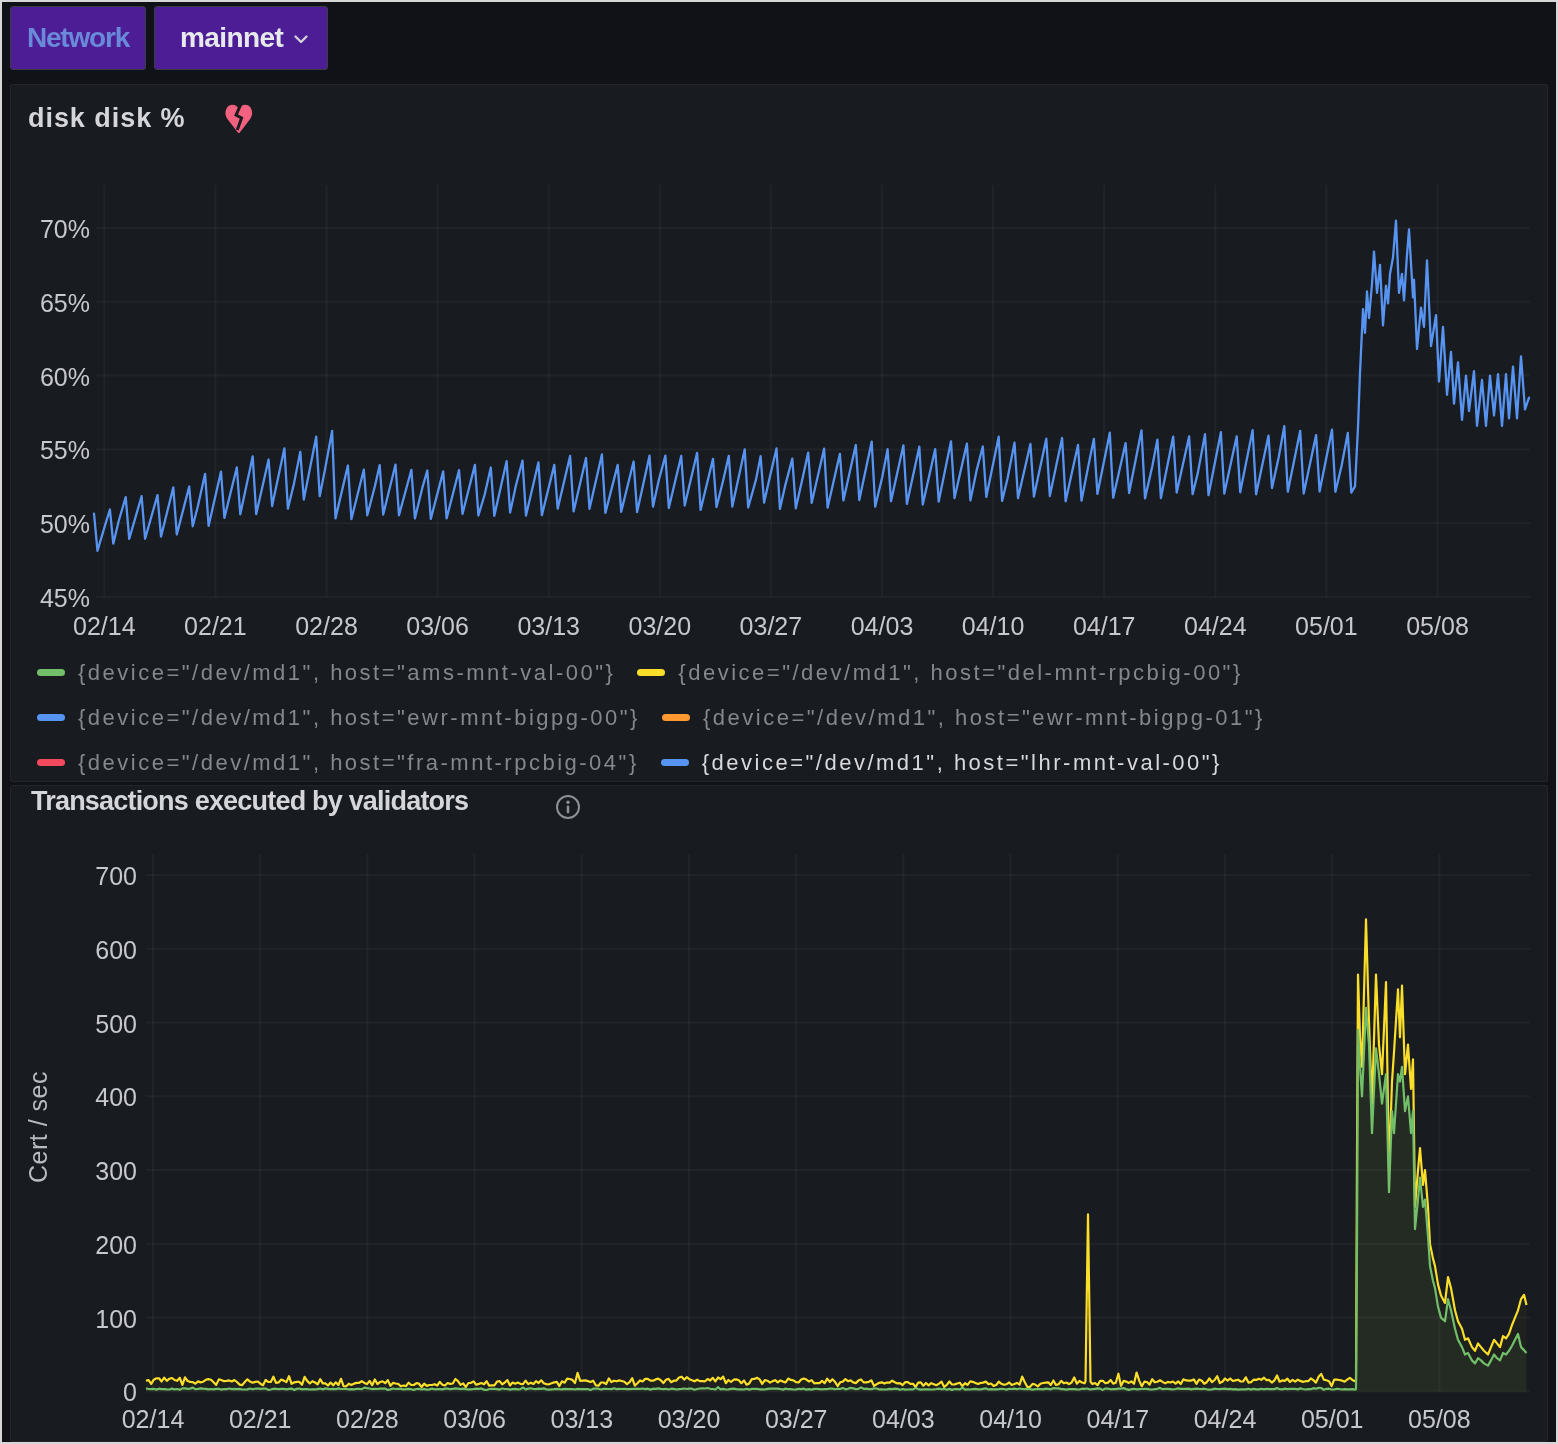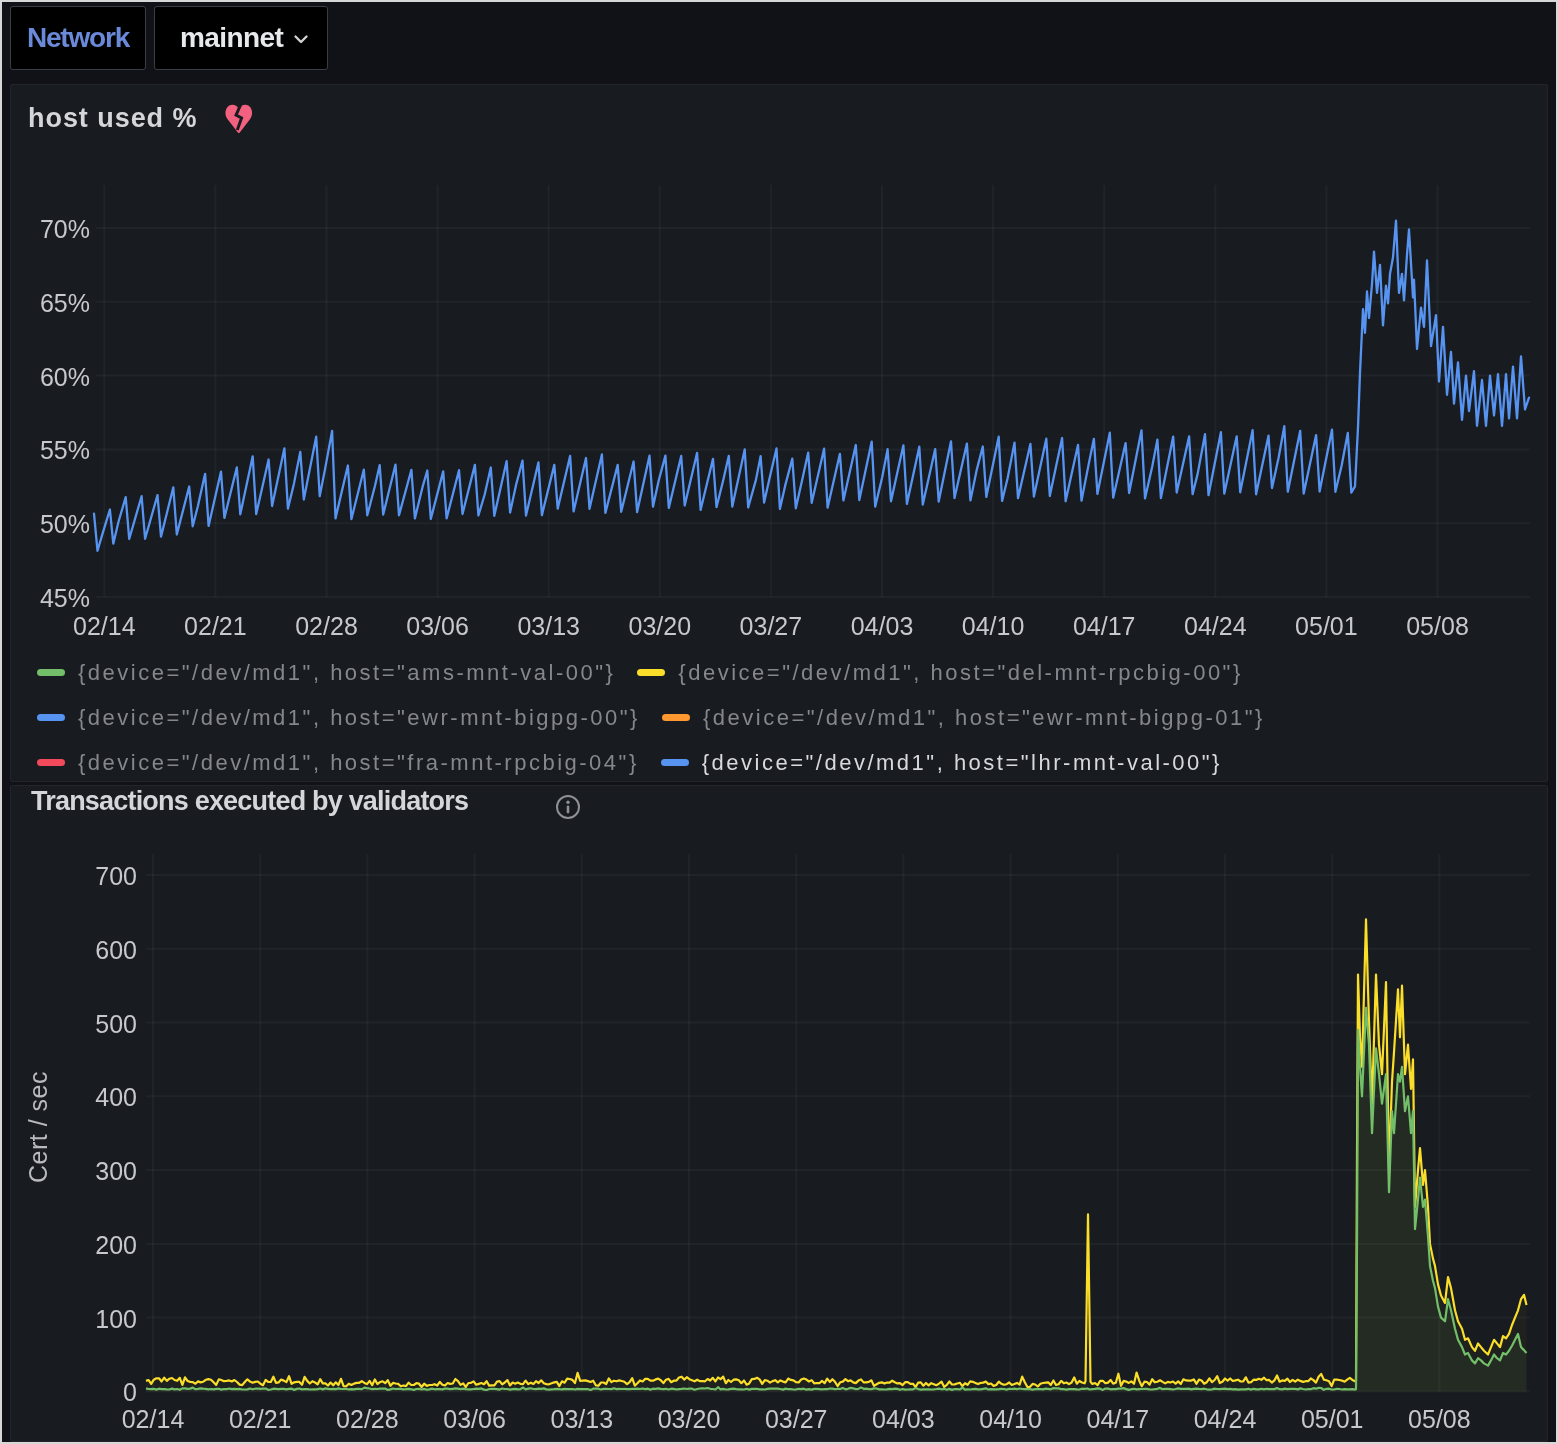--- a/index.html
+++ b/index.html
@@ -1,21 +1,21 @@
 <!DOCTYPE html>
 <html><head>
 <meta charset="utf-8">
 <style>
 * { margin:0; padding:0; box-sizing:border-box; }
 html,body { width:1558px; height:1444px; background:#111217; overflow:hidden;
   font-family:"Liberation Sans", sans-serif; }
 #frame { position:absolute; left:0; top:0; width:1558px; height:1444px;
   box-shadow:inset 0 0 0 2px #d7d7d7; background:#111217; }
 .vbox { position:absolute; top:6px; height:64px; border:1px solid #3a3d44;
-  border-radius:3px; background:#000000; display:flex; align-items:center; }
+  border-radius:3px; background:#4c1d95; display:flex; align-items:center; }
 #nbox { left:10px; width:136px; justify-content:center; }
 #nbox span { color:#6a8ad9; font-size:28px; font-weight:700; letter-spacing:-1.2px; }
 #mbox { left:154px; width:174px; padding-left:25px; }
 #mbox span { color:#e8e9ec; font-size:28px; letter-spacing:-0.6px; font-weight:700; }
 .panel { position:absolute; left:10px; width:1538px; background:#181b1f;
   border:1px solid #23252b; border-radius:2px; }
 #p1 { top:84px; height:698px; }
 #p2 { top:785px; height:657px; }
 .ptitle { position:absolute; font-size:27px; font-weight:600; color:#d5d6da; letter-spacing:-0.8px; }
 .p1t { letter-spacing:0.95px; }
@@ -71,21 +71,21 @@
 <text x="649.8" y="551" font-size="25" fill="#c7c8cd" text-anchor="middle">03/20</text>
 <text x="760.9" y="551" font-size="25" fill="#c7c8cd" text-anchor="middle">03/27</text>
 <text x="872.0" y="551" font-size="25" fill="#c7c8cd" text-anchor="middle">04/03</text>
 <text x="983.1" y="551" font-size="25" fill="#c7c8cd" text-anchor="middle">04/10</text>
 <text x="1094.2" y="551" font-size="25" fill="#c7c8cd" text-anchor="middle">04/17</text>
 <text x="1205.3" y="551" font-size="25" fill="#c7c8cd" text-anchor="middle">04/24</text>
 <text x="1316.4" y="551" font-size="25" fill="#c7c8cd" text-anchor="middle">05/01</text>
 <text x="1427.5" y="551" font-size="25" fill="#c7c8cd" text-anchor="middle">05/08</text>
 <polyline points="84.0,429.6 87.5,466.8 93.0,448.1 99.9,425.5 103.3,459.7 108.5,437.8 115.7,413.1 119.2,455.0 131.6,412.2 135.1,454.8 147.5,411.1 151.0,452.7 163.3,403.4 166.8,450.5 179.2,402.5 182.7,442.3 187.8,422.5 195.1,389.8 198.6,441.9 211.0,387.6 214.4,433.9 226.8,383.4 230.3,430.3 242.7,372.3 246.2,430.1 258.6,375.5 262.1,422.0 274.4,364.3 277.9,424.7 284.0,399.4 290.3,367.8 293.8,415.5 306.2,352.7 309.7,412.2 315.0,385.4 322.1,346.9 325.5,434.4 337.9,381.5 341.4,435.1 353.8,385.7 357.3,431.3 365.0,401.7 369.7,381.1 373.2,430.6 385.5,380.6 389.0,431.3 401.4,385.8 404.9,434.4 412.8,402.1 417.3,386.5 420.8,435.0 433.2,387.4 436.6,434.4 449.0,386.2 452.5,430.0 464.9,380.9 468.4,431.5 474.7,410.5 480.8,383.5 484.3,431.8 496.6,377.2 500.1,428.5 506.1,400.7 512.5,376.6 516.0,431.6 528.4,378.4 531.9,431.2 544.3,380.9 547.7,424.7 560.1,371.9 563.6,427.4 576.0,374.0 579.5,424.8 591.9,370.4 595.4,428.9 607.7,380.9 611.2,427.8 623.6,377.5 627.1,428.1 639.5,371.7 643.0,422.7 648.7,396.5 655.4,371.6 658.8,423.9 671.2,371.9 674.7,421.5 687.1,368.8 690.6,425.9 703.0,374.8 706.5,423.2 713.1,396.8 718.8,371.8 722.3,422.6 734.7,365.4 738.2,423.5 746.0,395.6 750.6,372.1 754.1,418.6 760.7,389.2 766.5,364.4 769.9,424.9 775.1,401.9 782.3,374.6 785.8,424.3 792.5,394.5 798.2,368.6 801.7,418.8 814.1,364.7 817.6,423.7 829.9,369.8 833.4,416.4 845.8,361.0 849.3,416.1 861.7,357.6 865.2,422.7 872.2,393.3 877.6,365.2 881.0,417.3 893.4,361.3 896.9,419.9 909.3,362.7 912.8,420.6 925.2,365.1 928.7,417.6 941.0,357.3 944.5,414.1 956.9,359.6 960.4,416.4 966.6,386.4 972.8,362.5 976.3,412.9 988.7,352.7 992.1,416.9 997.6,394.3 1004.5,358.6 1008.0,414.2 1020.4,359.9 1023.9,412.6 1036.3,354.7 1039.8,412.0 1052.1,354.0 1055.6,417.3 1068.0,360.9 1071.5,416.7 1078.9,379.1 1083.9,354.8 1087.4,409.9 1099.8,348.7 1103.2,413.7 1115.6,359.1 1119.1,409.0 1131.5,346.3 1135.0,414.4 1142.3,382.2 1147.4,355.6 1150.9,414.1 1163.2,352.6 1166.7,408.5 1179.1,352.4 1182.6,410.1 1187.7,389.6 1195.0,350.2 1198.5,411.2 1210.9,348.2 1214.3,409.6 1226.7,352.3 1230.2,408.3 1242.6,346.2 1246.1,410.3 1258.5,351.7 1262.0,404.0 1268.7,373.2 1274.3,342.2 1277.8,407.7 1290.2,346.8 1293.7,409.6 1306.1,351.1 1309.6,407.5 1322.0,345.6 1325.4,407.8 1331.6,381.7 1337.8,349.0 1341.3,408.6 1345.0,402.3 1348.0,343.3 1350.0,288.6 1353.0,225.2 1355.0,248.8 1357.0,207.5 1359.0,234.0 1362.0,200.1 1364.0,167.6 1367.0,208.9 1370.0,180.9 1373.0,241.4 1376.0,201.6 1378.0,219.3 1380.0,189.8 1383.0,173.5 1386.0,136.6 1389.0,208.9 1392.0,189.8 1394.0,216.3 1397.0,170.6 1399.0,145.5 1403.0,213.4 1404.0,195.7 1407.0,265.0 1411.0,223.7 1414.0,242.9 1417.0,176.5 1421.0,262.1 1426.0,231.1 1429.0,297.5 1433.0,242.9 1437.0,310.8 1441.0,268.0 1444.0,319.6 1448.0,278.3 1452.0,335.9 1456.0,291.6 1459.0,327.0 1464.0,287.2 1467.0,341.8 1472.0,296.0 1476.0,341.8 1480.0,291.6 1484.0,331.5 1488.0,290.1 1492.0,341.8 1496.0,290.1 1499.0,334.4 1503.0,282.7 1507.0,334.4 1511.0,272.4 1515.0,325.5 1519.0,313.7" fill="none" stroke="#5794F2" stroke-width="2.3" stroke-linejoin="round" stroke-linecap="round"></polyline>
 </svg>
-    <div class="ptitle p1t" style="left:17px;top:18px">host used %</div>
+    <div class="ptitle p1t" style="left:17px;top:18px">disk disk %</div>
     <svg width="33.6" height="32.2" viewBox="0 0 24 23" style="position:absolute;left:211px;top:18px">
 <path d="M12 4.2 C10.7 1.3, 7.2 0.3, 4.9 2.0 C2.0 4.2, 1.7 8.6, 4.0 11.6 L11.3 21.0 C11.7 21.5, 12.3 21.5, 12.7 21.0 L20.0 11.6 C22.3 8.6, 22.0 4.2, 19.1 2.0 C16.8 0.3, 13.3 1.3, 12 4.2 Z" fill="#f2617f"></path>
 <polyline points="13.4,1.1 10.0,8.6 14.0,10.7 10.9,19.3" fill="none" stroke="#181b1f" stroke-width="2.1"></polyline>
 </svg>
 
 <div class="lrow" style="top:565px">
         <span class="li">
           <span class="dash" style="background:#73BF69"></span>
           <span class="lt" style="color:#85878e">{device="/dev/md1", host="ams-mnt-val-00"}</span>
         </span>

